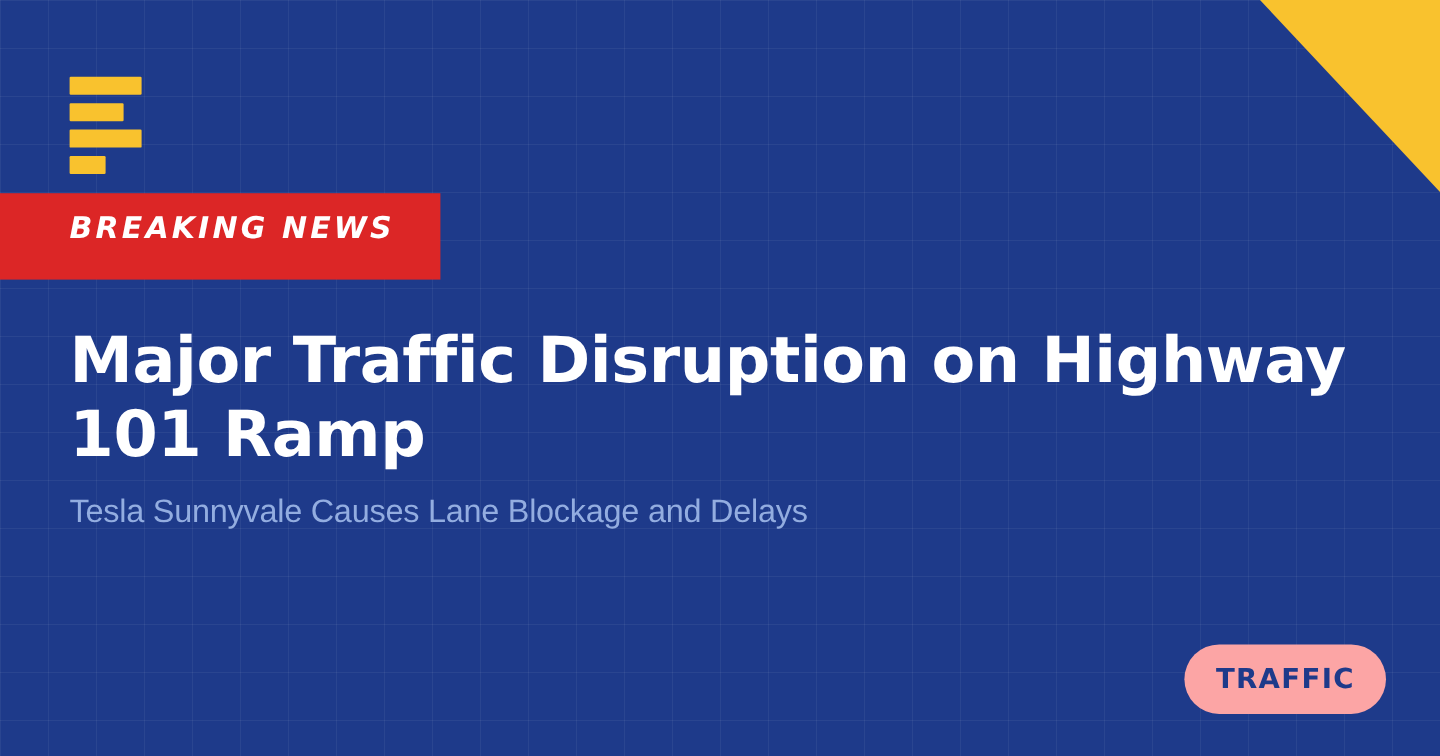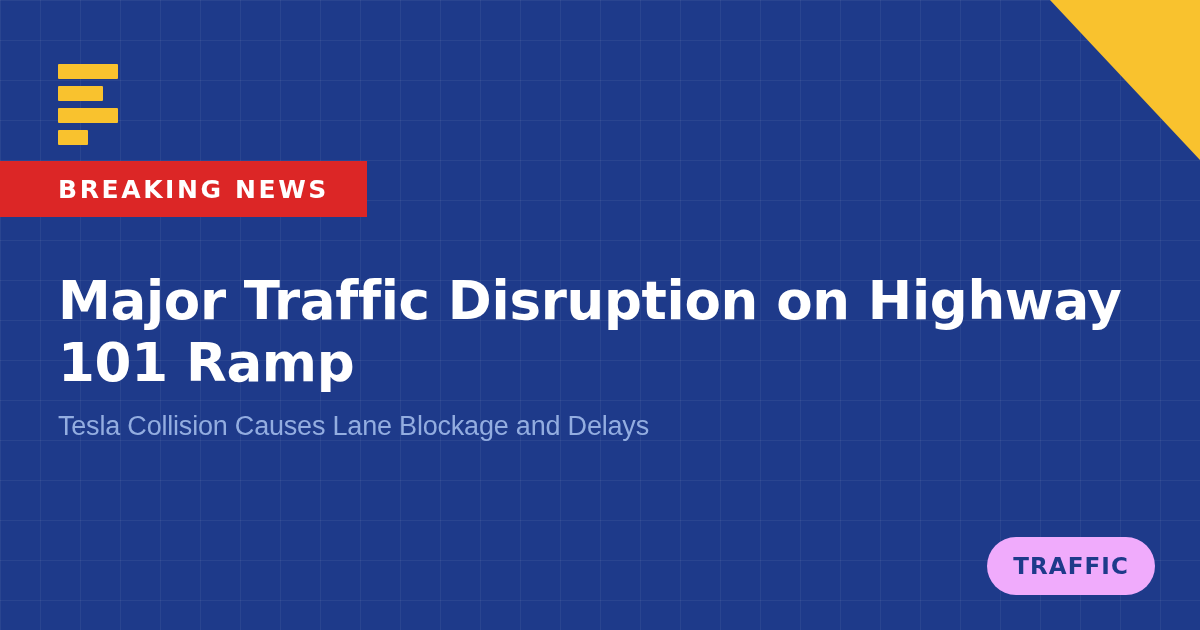--- a/index.html
+++ b/index.html
@@ -66,22 +66,23 @@
 
   
   .breaking-banner {
     position: absolute;
     left: 0;
     top: 161px;
     height: 56px;
     background: #dc2626;
     display: flex;
     align-items: center;
-    padding: 0 38px 0 58px;
+    padding: 0 38px 16px 58px;
     z-index: 3;
+    font-style: italic;
   }
   .breaking-label {
     color: #ffffff;
     font-size: 25px;
     font-weight: bold;
     letter-spacing: 2.6px;
     line-height: 1;
     white-space: nowrap;
     font-family: "DejaVu Sans", sans-serif;
   }
@@ -129,21 +130,21 @@
     font-family: "Liberation Sans", sans-serif;
   }
 
   
   .category-pill {
     position: absolute;
     right: 45px;
     top: 537px;
     height: 58px;
     min-width: 152px;
-    background: #f0abfc;
+    background: #fca5a5;
     border-radius: 29px;
     display: flex;
     align-items: center;
     justify-content: flex-end;
     padding: 0 26px;
     box-sizing: border-box;
     z-index: 3;
   }
   .category-pill-label {
     color: #1e3a8a;
@@ -174,20 +175,20 @@
     <div class="logo-bar b3"></div>
     <div class="logo-bar b4"></div>
   </div>
 
   <div class="breaking-banner">
     <span class="breaking-label">BREAKING NEWS</span>
   </div>
 
   <h1 class="headline">Major Traffic Disruption on Highway 101 Ramp</h1>
 
-  <p class="subtitle">Tesla Collision Causes Lane Blockage and Delays</p>
+  <p class="subtitle">Tesla Sunnyvale Causes Lane Blockage and Delays</p>
 
 
   <div class="category-pill">
     <span class="category-pill-label">TRAFFIC</span>
   </div>
 
 </div>
 
 </body></html>

